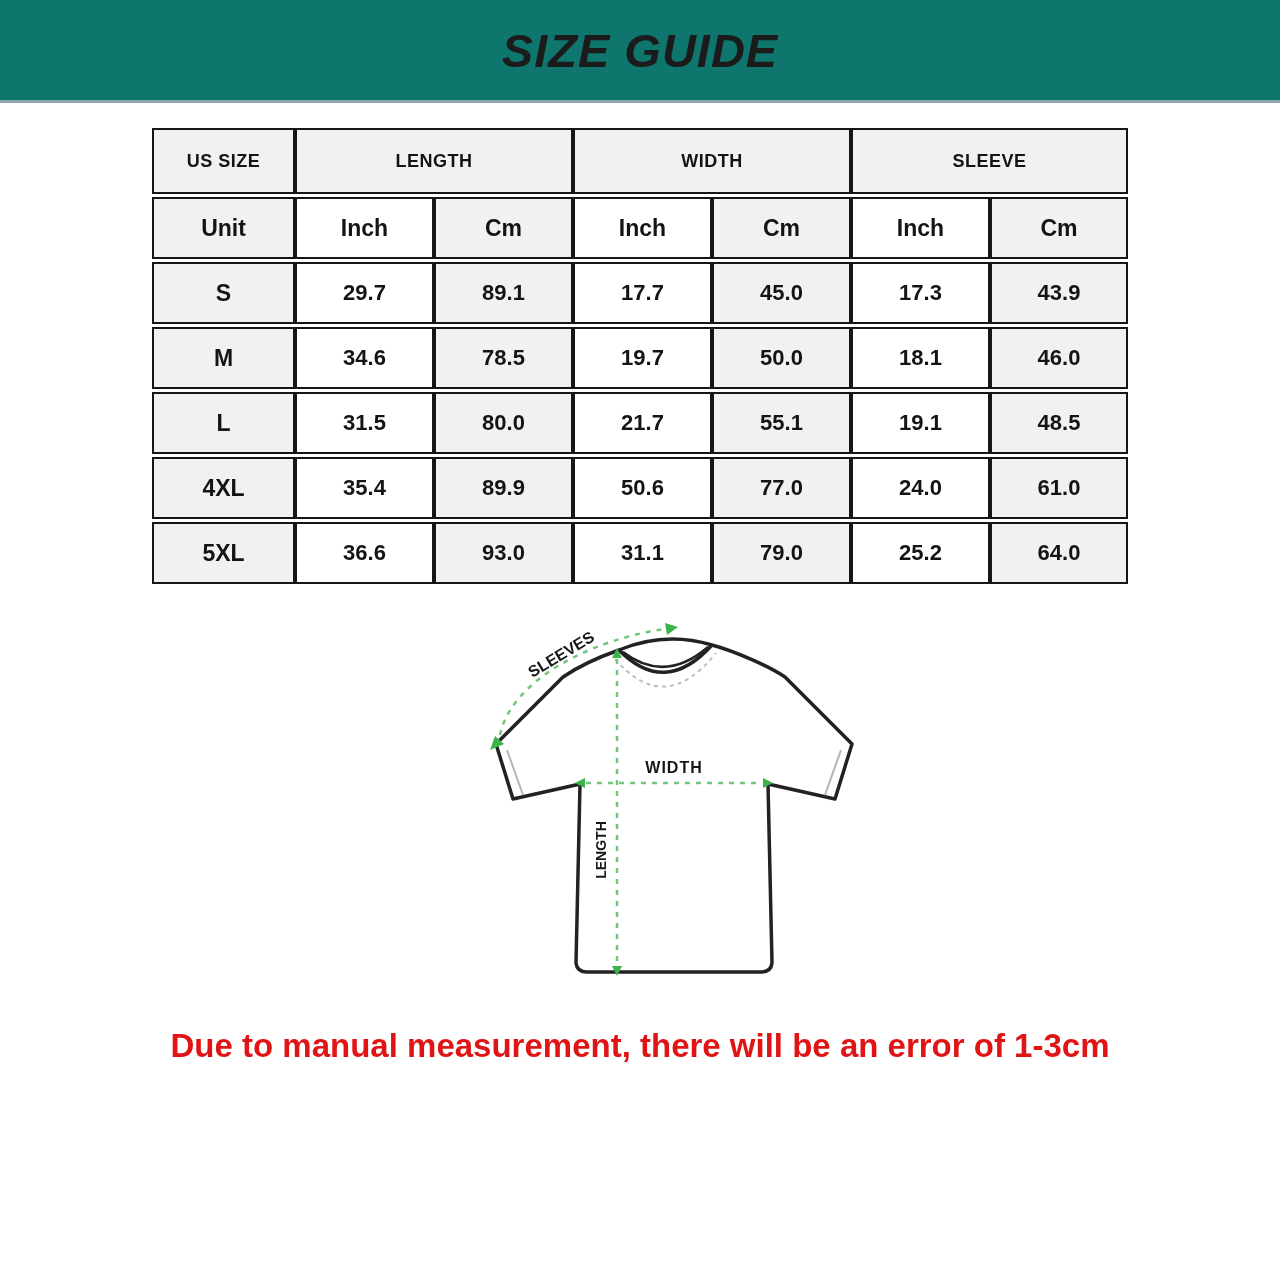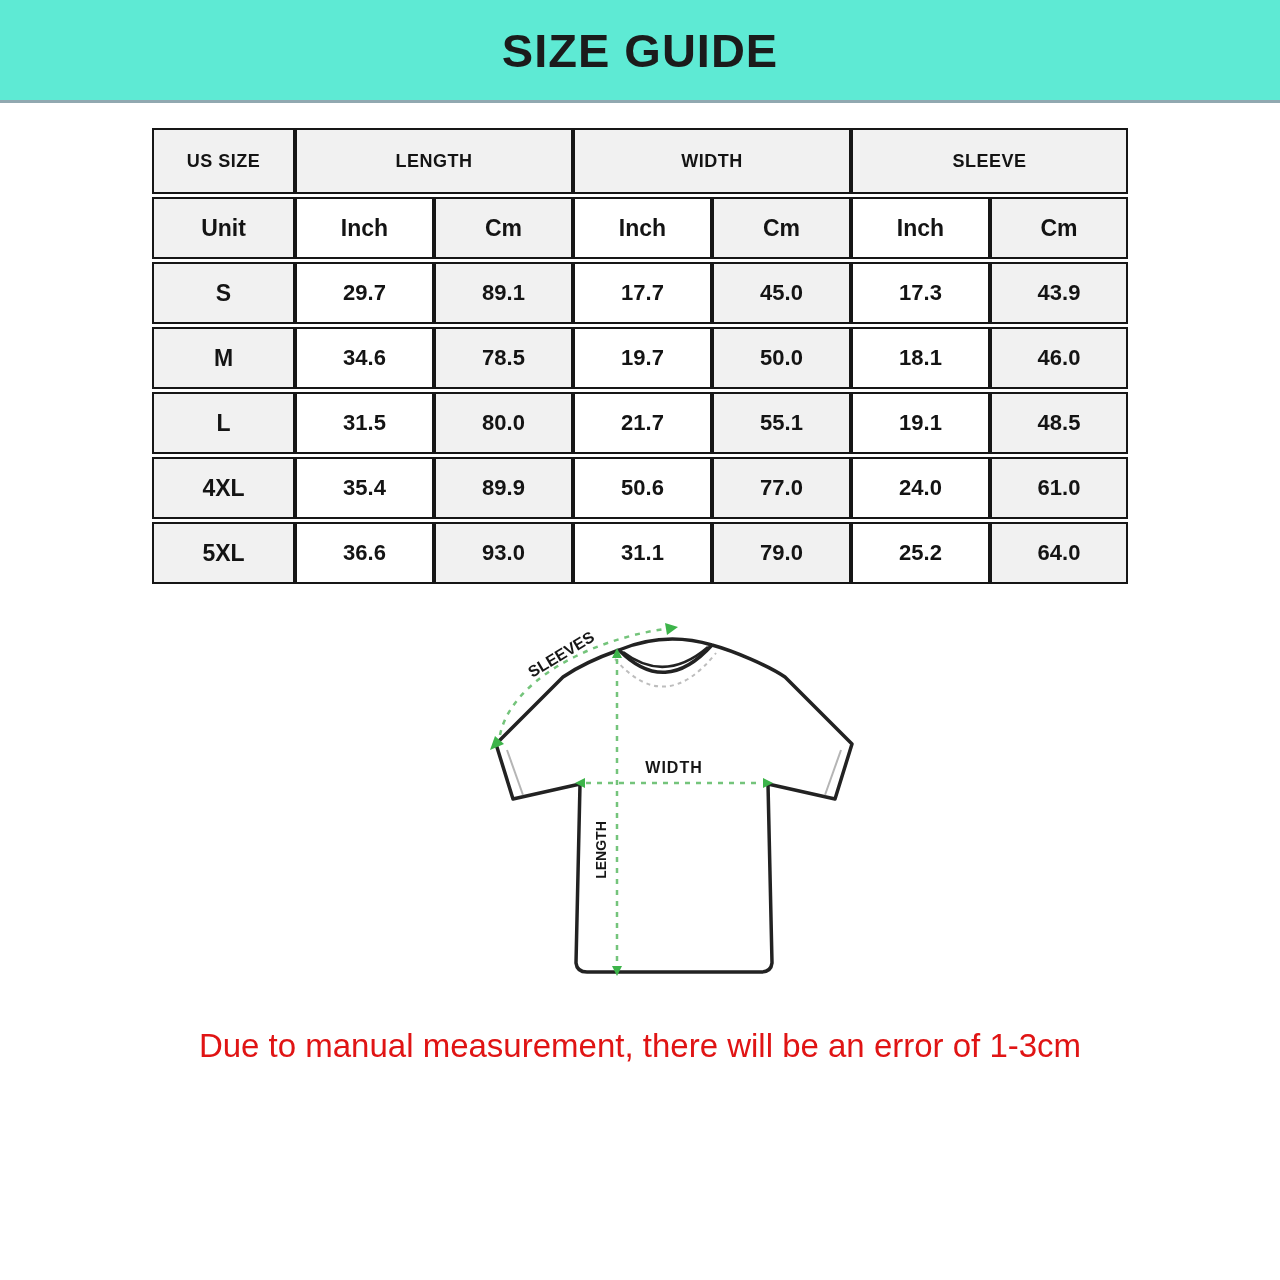--- a/index.html
+++ b/index.html
@@ -5,23 +5,23 @@
   html,body{margin:0;padding:0;}
   body{
     width:1280px;height:1280px;
     background:#ffffff;
     font-family:"Liberation Sans", sans-serif;
     overflow:hidden;
   }
   
   .titlebar{
     height:100px;
-    background:#5eead4;
+    background:#0f766e;
     border-bottom:3px solid #91a8b0;
-    display:flex;align-items:center;justify-content:center;
+    display:flex;align-items:center;justify-content:center;font-style:italic;
   }
   .titlebar h1{
     margin:0;
     font-size:47px;
     font-weight:700;
     letter-spacing:1px;
     color:#1b1b1b;
   }
   
   table.size{
@@ -50,21 +50,21 @@
   figure.diagram{
     margin:20px 0 0 466px;
     width:432px;
     padding:0;
   }
   
   p.note{
     margin:16px 0 0 0;
     text-align:center;
     font-size:33px;
-    font-weight:400;
+    font-weight:700;
     color:#e01414;
   }
 </style>
 </head>
 <body>
 
 <div class="page">
 
   <header class="titlebar">
     <h1>SIZE GUIDE</h1>

